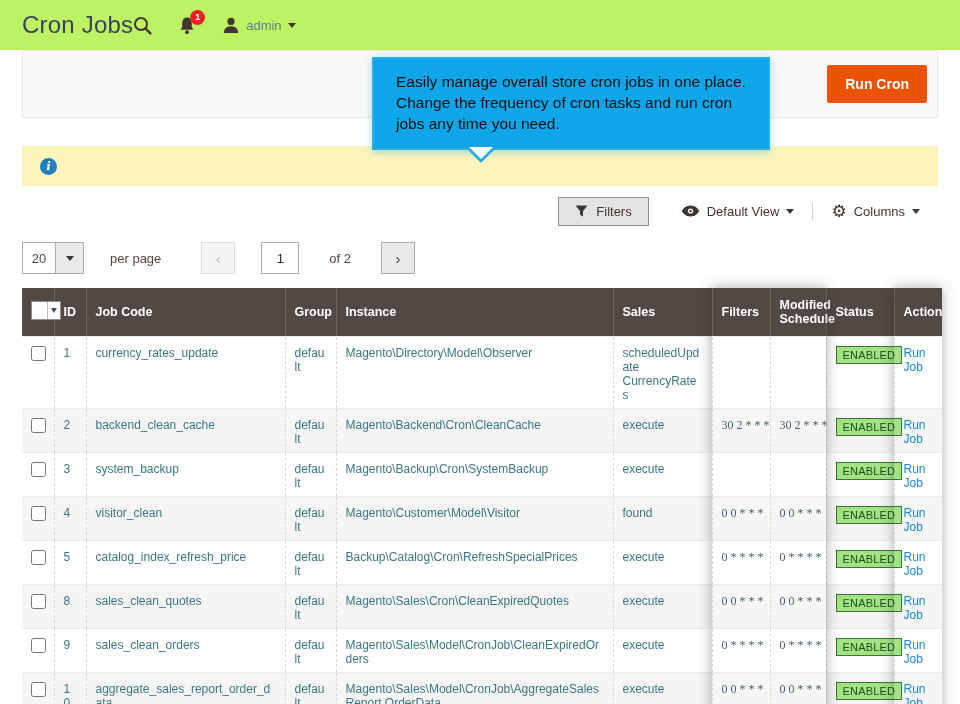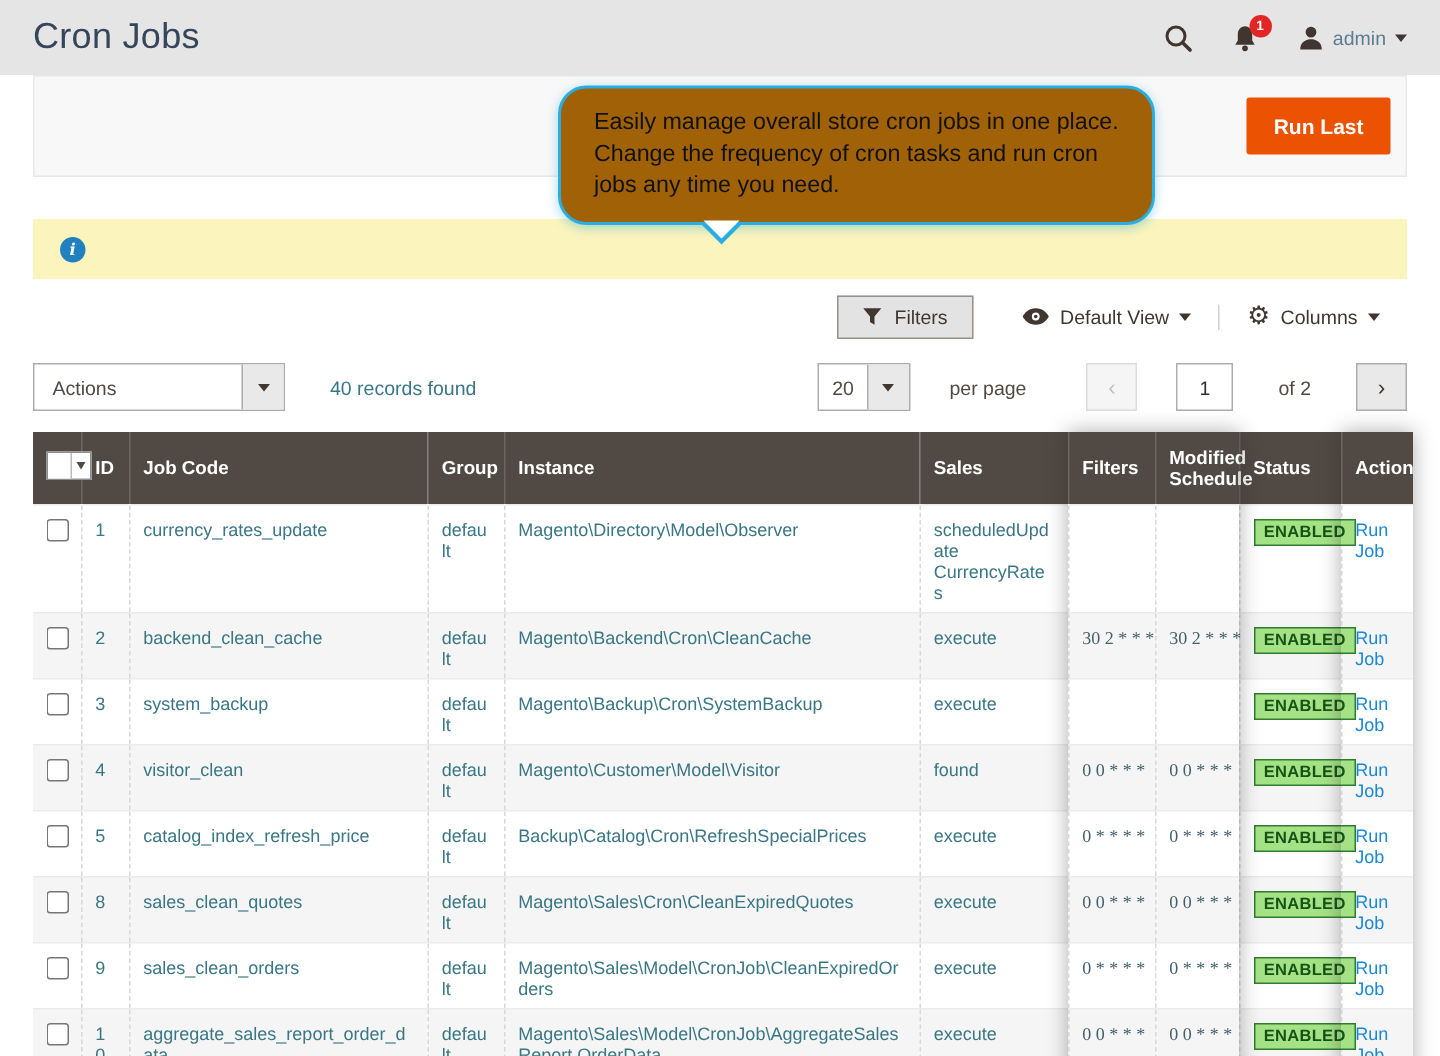--- a/index.html
+++ b/index.html
@@ -14,21 +14,21 @@
     --slate:#44606e;
     --link:#1a87d7;
   }
   *{box-sizing:border-box;margin:0;padding:0;}
   html,body{width:960px;height:704px;}
   body{
     position:relative;overflow:hidden;background:#fff;
     font-family:"Liberation Sans","DejaVu Sans",sans-serif;color:#303030;
   }
   
-  .page-header{height:50px;padding:4px 22px;display:flex;align-items:center;justify-content:space-between;background:#e5e5e5;}
+  .page-header{height:50px;padding:4px 22px;display:flex;align-items:center;justify-content:flex-start;background:#bef264;}
   .page-title{font-size:24px;font-weight:400;color:#36455a;letter-spacing:.2px;}
   .hdr-right{display:flex;align-items:center;gap:26px;}
   .hdr-icon{position:relative;display:inline-flex;align-items:center;cursor:pointer;}
   .hdr-icon svg{display:block;}
   .notif-badge{
     position:absolute;top:-6px;right:-9px;min-width:15px;height:15px;border-radius:50%;
     background:#e22626;color:#fff;font-size:9px;font-weight:bold;display:flex;align-items:center;justify-content:center;padding:0 3px;
   }
   .admin-wrap{display:flex;align-items:center;gap:6px;cursor:pointer;}
   .admin-name{font-size:13px;color:#5e7d91;}
@@ -38,22 +38,22 @@
     margin:0 22px;height:68px;background:#f8f8f8;border:1px solid #e8e8e8;
     display:flex;align-items:center;justify-content:flex-end;padding-right:10px;position:relative;
   }
   .run-cron-btn{
     background:var(--accent-orange);border:1px solid var(--accent-orange);color:#fff;
     font-size:14px;font-weight:bold;padding:10px 17px;border-radius:2px;cursor:pointer;
     font-family:inherit;
   }
   
   .tooltip{
-    position:absolute;left:372px;top:57px;width:398px;z-index:20;background:#a16207;
-    border:2px solid var(--tooltip-border);border-radius:19px;padding:12px 16px 14px 22px;
+    position:absolute;left:372px;top:57px;width:398px;z-index:20;background:#0ea5e9;
+    border:2px solid var(--tooltip-border);border-radius:0;padding:12px 16px 14px 22px;
     box-shadow:0 2px 8px rgba(0,150,200,.35);
   }
   .tooltip-text{font-size:15.5px;line-height:1.36;color:#111;}
   .tooltip:before,.tooltip:after{content:"";position:absolute;width:0;height:0;}
   .tooltip:before{bottom:-15px;left:92px;border-left:15px solid transparent;border-right:15px solid transparent;border-top:15px solid var(--tooltip-border);}
   .tooltip:after{bottom:-11px;left:95px;border-left:12px solid transparent;border-right:12px solid transparent;border-top:12px solid #fff;}
   
   .notice{
     margin:28px 22px 0;height:40px;background:var(--notice-bg);
     display:flex;align-items:center;gap:13px;padding:0 18px;
@@ -110,21 +110,21 @@
   tbody td:first-child{border-left:none;}
   tbody tr.stripe td{background:#f5f5f5;}
   table{border-bottom:1px solid #e3e3e3;}
   .c-cb,.th-cb{text-align:center;}
   .c-cb input{width:15px;height:15px;accent-color:#fff;cursor:pointer;}
   .c-sched{color:var(--slate);white-space:nowrap;font-family:Liberation Serif, serif;}
   .c-status{text-align:center;}
   .c-action{text-align:center;}
   .badge{
     display:inline-block;background:var(--badge-bg);border:1px solid var(--badge-border);color:var(--badge-text);
-    font-size:11px;font-weight:bold;padding:2px 6px;letter-spacing:.2px;
+    font-size:11px;font-weight:normal;padding:2px 6px;letter-spacing:.2px;
   }
   .run-job{color:var(--link);cursor:pointer;text-decoration:none;display:inline-block;width:30px;text-align:left;}
   
   .cb-ctl{display:inline-flex;align-items:center;background:#fff;border:1px solid #8f8f8f;height:19px;cursor:pointer;}
   .cb-box{width:15px;height:17px;background:#fff;}
   .cb-caret-zone{width:13px;height:17px;display:flex;align-items:center;justify-content:center;border-left:1px solid #bbb;}
   .cb-caret-zone .caret{border-top-color:#514943;border-left-width:3.5px;border-right-width:3.5px;}
   
   .elev{position:absolute;top:0;pointer-events:none;z-index:5;box-shadow:0 0 13px rgba(40,40,40,.38);}
   .elev-sched{left:690px;width:114px;height:calc(100% + 12px);}
@@ -156,21 +156,21 @@
             <path d="M1.8 17 C1.8 11.8 6 10.2 9 10.2 C12 10.2 16.2 11.8 16.2 17 Z" fill="#41362f"></path>
           </svg>
       </span>
       <span class="admin-name">admin</span>
       <span class="caret"></span>
     </span>
   </div>
 </div>
 
 <div class="actions-strip">
-  <button class="run-cron-btn">Run Last</button>
+  <button class="run-cron-btn">Run Cron</button>
 </div>
 
 <div class="tooltip">
   <div class="tooltip-text">Easily manage overall store cron jobs in one place. Change the frequency of cron tasks and run cron jobs any time you need.</div>
 </div>
 
 <div class="notice">
   <span class="info-icon">i</span>
 </div>
 
@@ -191,29 +191,20 @@
     <span class="caret"></span>
   </span>
   <span class="ctl-item bordered">
     <span class="gear-glyph">⚙</span>
     <span>Columns</span>
     <span class="caret"></span>
   </span>
 </div>
 
 <div class="actions-row">
-  <div class="ar-left">
-    <span class="sel actions-sel">
-      <span class="sel-label">Actions</span>
-      <span class="sel-caret">
-          <span class="caret"></span>
-        </span>
-    </span>
-    <span class="records-found">40 records found</span>
-  </div>
   <div class="ar-right">
     <span class="sel perpage-sel">
       <span class="sel-label">20</span>
       <span class="sel-caret">
           <span class="caret"></span>
         </span>
     </span>
     <span class="muted-label">per page</span>
     <span class="pg-btn disabled">‹</span>
     <input class="page-input" value="1" style="">

